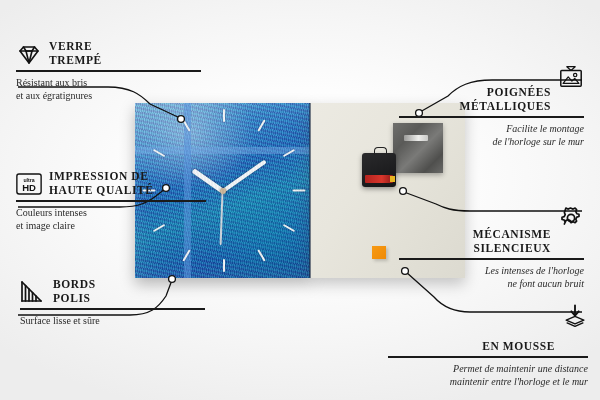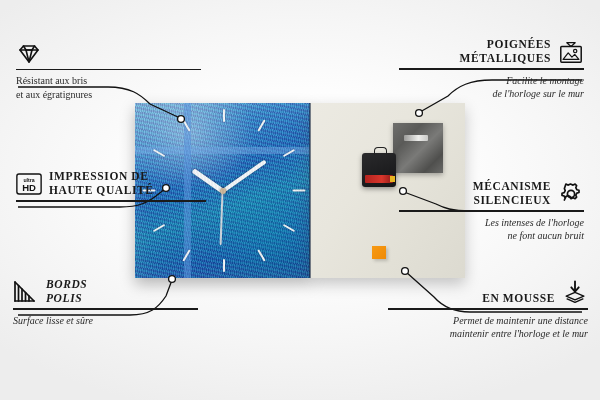--- a/index.html
+++ b/index.html
@@ -80,21 +80,21 @@
   .callout{position:absolute;width:185px;}
   .co-head{display:flex;align-items:center;gap:7px;}
   .co-title{font-weight:bold;font-size:11.5px;letter-spacing:.6px;color:#1a1a1a;line-height:1.18;text-transform:uppercase;}
   .co-rule{height:1.4px;background:#1a1a1a;margin:3px 0 4px;}
   .co-desc{font-size:10px;color:#2a2a2a;line-height:1.32;}
   .left .co-head{justify-content:flex-start;}
   .left .co-title{text-align:left;}
   .left .co-desc{text-align:left;}
   .right{text-align:right;}
   .right .co-head{justify-content:flex-end;}
-  .right .co-title{}
+  .right .co-title{margin-top:48px;}
   .right .co-desc{text-align:right;font-style:italic;}
   .co-icon{width:26px;height:26px;flex:0 0 26px;display:flex;align-items:center;justify-content:center;}
   .co-icon svg{display:block;}
   svg.ico{stroke:#111;fill:none;stroke-width:1.6;stroke-linecap:round;stroke-linejoin:round;}
 
   #lines{position:absolute;left:0;top:0;width:600px;height:400px;pointer-events:none;}
 </style>
 </head>
 <body>
 
@@ -160,20 +160,24 @@
   <div class="callout left" style="left:16px;top:40px;">
     <div class="co-head">
       <span class="co-icon">
         <svg class="ico" viewBox="0 0 24 24" width="24" height="24">
           <path d="M3 9h18l-9 12L3 9z"></path>
             <path d="M3 9l3.5-4h11L21 9"></path>
           <path d="M6.5 5L9 9l3 12 3-12 2.5-4"></path>
             <path d="M9 9h6"></path>
         </svg>
       </span>
+      <span class="co-title">
+        <span>VERRE</span><br>
+        <span>TREMPÉ</span>
+      </span>
     </div>
     <div class="co-rule"></div>
     <div class="co-desc">
       <span>Résistant aux bris</span><br>
       <span>et aux égratignures</span>
     </div>
   </div>
 
   <div class="callout left" style="left:16px;top:170px;width:190px;">
     <div class="co-head">
@@ -183,23 +187,27 @@
           <text x="15" y="11" font-family="Liberation Sans, sans-serif" font-size="6" font-weight="bold" text-anchor="middle" fill="#111">ultra</text>
           <text x="15" y="21" font-family="Liberation Sans, sans-serif" font-size="11" font-weight="bold" text-anchor="middle" fill="#111">HD</text>
         </svg>
       </span>
       <span class="co-title">
         <span>IMPRESSION DE</span><br>
         <span>HAUTE QUALITÉ</span>
       </span>
     </div>
     <div class="co-rule"></div>
-  </div>
-
-  <div class="callout left" style="left:13px;top:278px;font-style:italic;">
+    <div class="co-desc">
+      <span>Couleurs intenses</span><br>
+      <span>et image claire</span>
+    </div>
+  </div>
+
+  <div class="callout left" style="left:20px;top:278px;">
     <div class="co-head">
       <span class="co-icon">
         <svg viewBox="0 0 26 26" width="26" height="26">
           <g stroke="#111" stroke-width="1.7" stroke-linecap="round">
             <path d="M2 3 L2 22"></path>
               <path d="M2 3 L21 22"></path>
             <path d="M5.5 6.5 L5.5 22"></path>
               <path d="M9 10 L9 22"></path>
             <path d="M12.5 13.5 L12.5 22"></path>
               <path d="M16 17 L16 22"></path>

